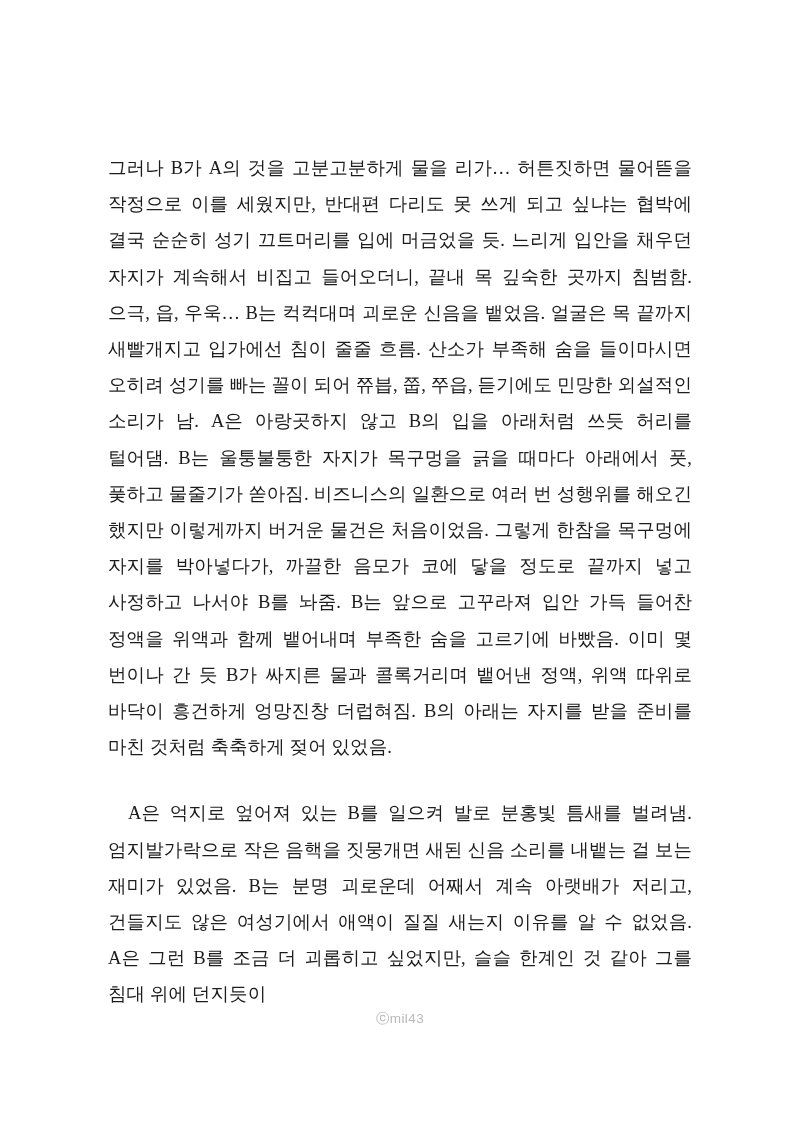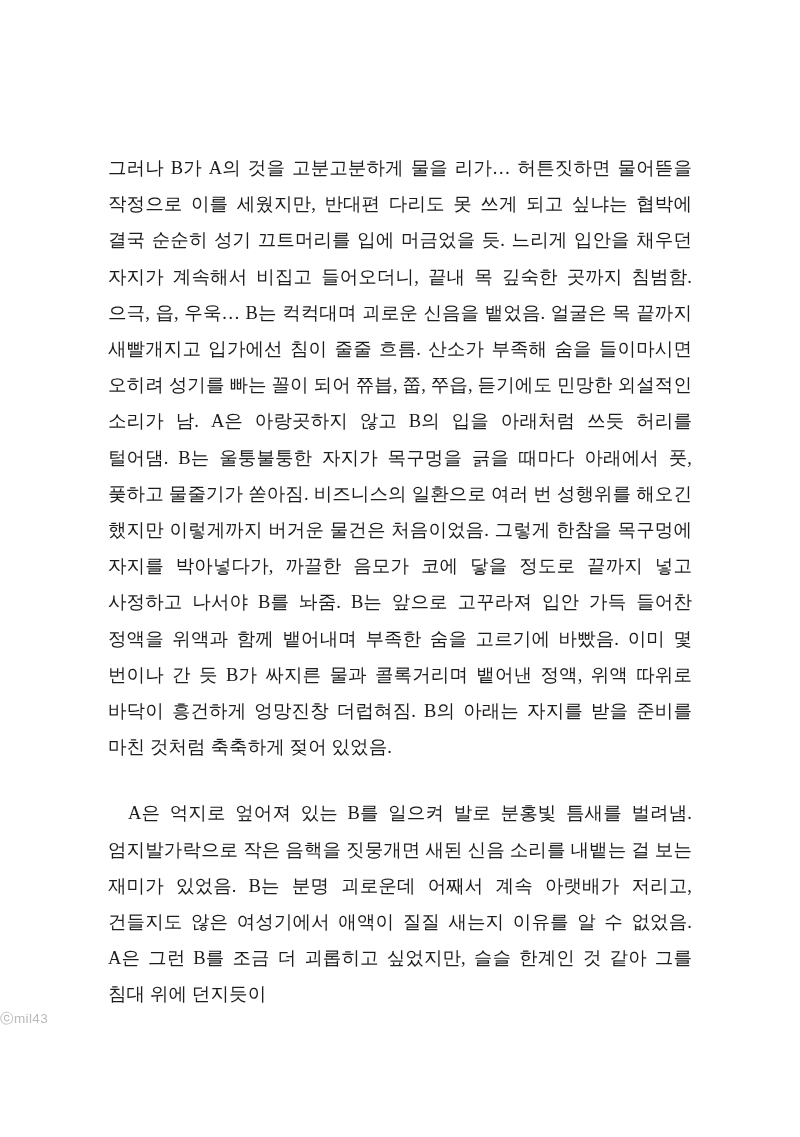--- a/index.html
+++ b/index.html
@@ -38,20 +38,21 @@
     margin-top: 30px;
   }
   .para.indent {
     text-indent: 20px;
   }
   .watermark {
     position: absolute;
     left: 0;
     right: 0;
     top: 1010px;
+    text-align: center;
     font-family: "Liberation Sans", sans-serif;
     font-size: 13.5px;
     color: #b9b9b9;
     letter-spacing: 0.4px;
   }
 </style>
 </head>
 <body>
 
 <div class="page">

